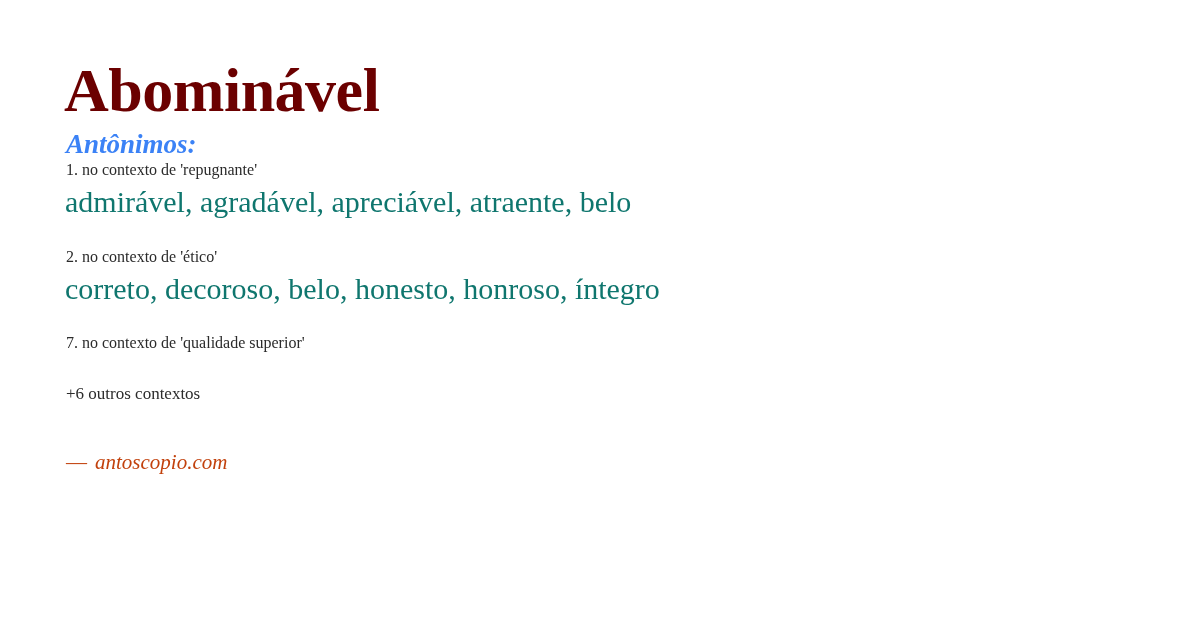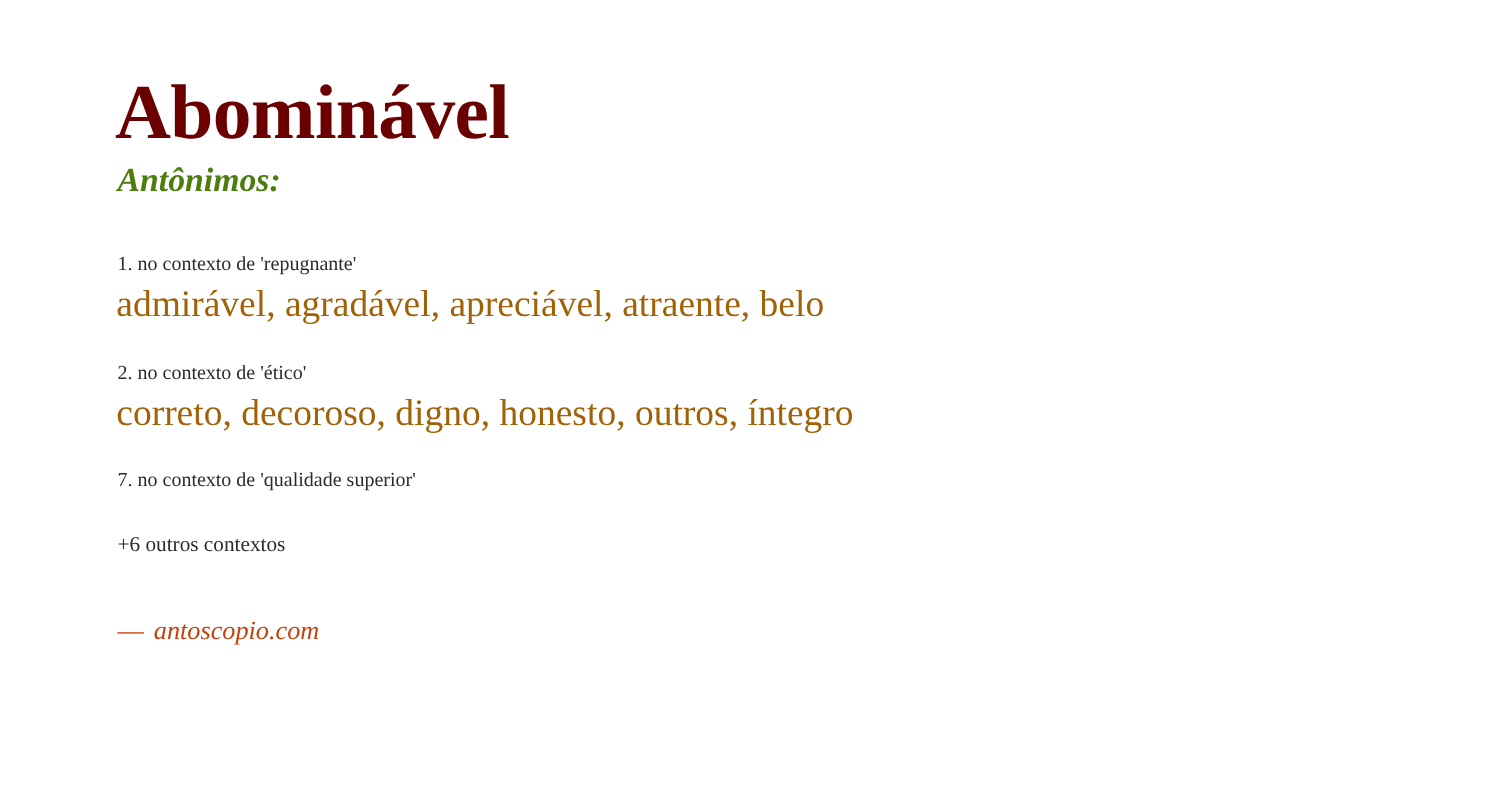--- a/index.html
+++ b/index.html
@@ -12,56 +12,55 @@
     background: #ffffff;
     font-family: "Liberation Serif", serif;
     color: #1a1a1a;
     overflow: hidden;
   }
   .page {
     position: relative;
     width: 1084px;
     height: 628px;
     box-sizing: border-box;
-    padding: 56px 140px 0 92px;
+    padding: 56px 140px 0 64px;
   }
   .word-title {
     font-family: "Liberation Serif", serif;
     font-weight: bold;
     font-size: 62px;
     line-height: 1.12;
     color: #6b0000;
     letter-spacing: -0.5px;
     margin: 0;
   }
   .subtitle {
     font-family: "Liberation Serif", serif;
     font-weight: bold;
     font-style: italic;
     font-size: 27px;
-    color: #4d7c0f;
+    color: #3b82f6;
     margin: 4px 0 0 2px;
   }
   .senses {
-    margin-top: 42px;
   }
   .sense {
     margin-bottom: 26px;
   }
   .sense-label {
     font-family: "Liberation Serif", serif;
     font-size: 16px;
     color: #2b2b2b;
     margin: 0 0 2px 2px;
     line-height: 1.3;
   }
   .sense-words {
     font-family: "Liberation Serif", serif;
     font-size: 30px;
-    color: #a16207;
+    color: #0f766e;
     line-height: 1.25;
     margin: 0 0 0 1px;
     white-space: nowrap;
   }
   .more-note {
     font-family: "Liberation Serif", serif;
     font-size: 17px;
     color: #2b2b2b;
     margin: 30px 0 0 2px;
   }
@@ -88,21 +87,21 @@
 
   <div class="senses">
 
     <div class="sense">
       <div class="sense-label">1. no contexto de 'repugnante'</div>
       <div class="sense-words">admirável, agradável, apreciável, atraente, belo</div>
     </div>
 
     <div class="sense">
       <div class="sense-label">2. no contexto de 'ético'</div>
-      <div class="sense-words">correto, decoroso, digno, honesto, outros, íntegro</div>
+      <div class="sense-words">correto, decoroso, belo, honesto, honroso, íntegro</div>
     </div>
 
     <div class="sense">
       <div class="sense-label">7. no contexto de 'qualidade superior'</div>
     </div>
 
   </div>
 
   <div class="more-note">+6 outros contextos</div>
 

